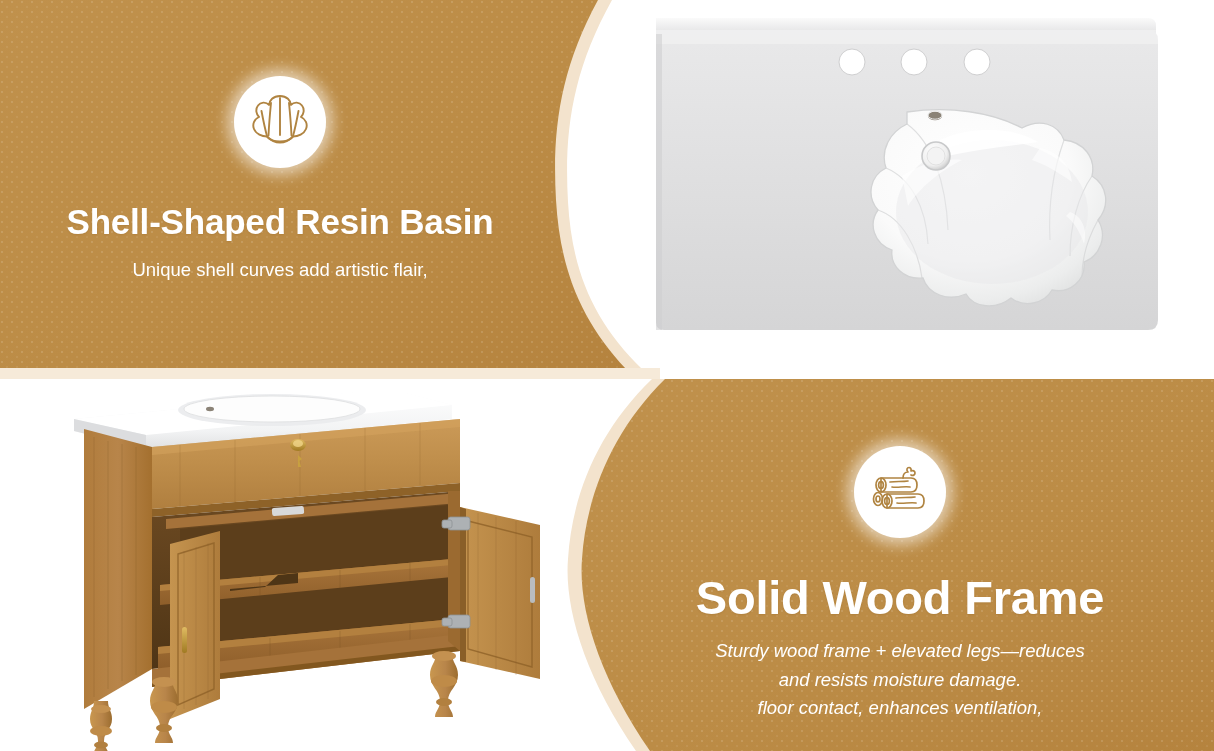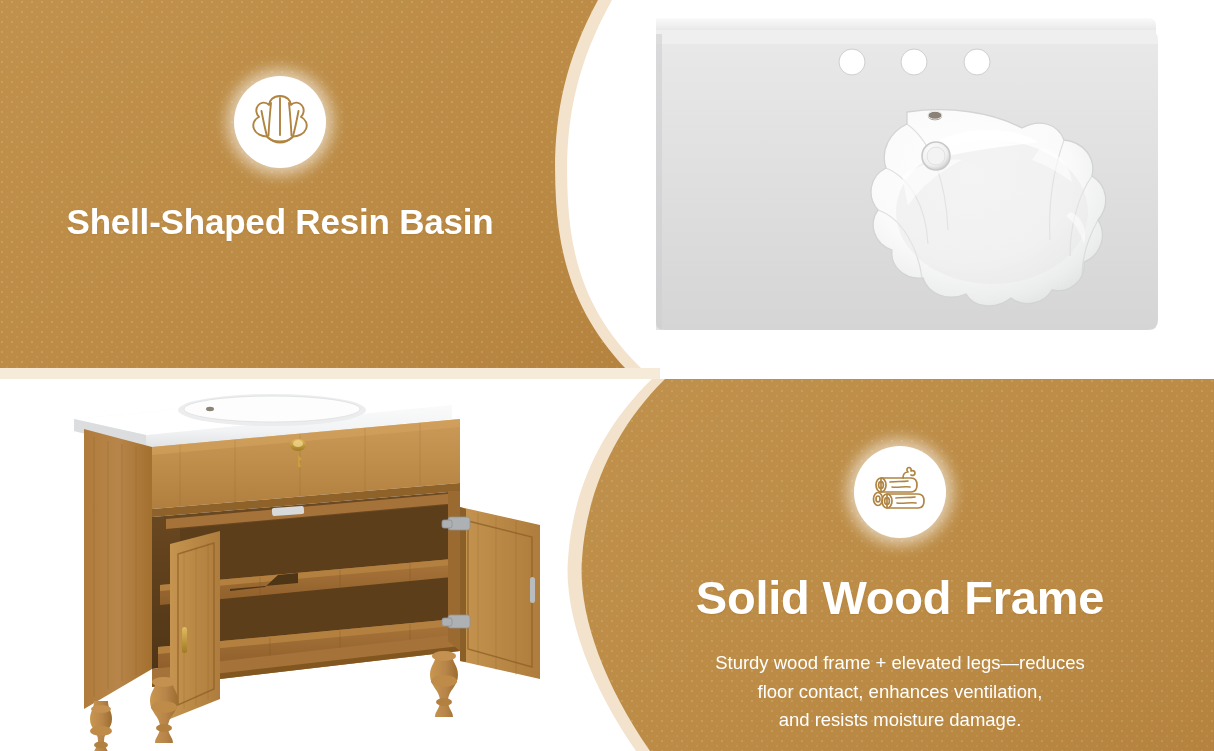--- a/index.html
+++ b/index.html
@@ -60,21 +60,21 @@
     font-weight:400;
   }
   .sub div{ white-space:nowrap; }
 
   .block-shell{ left:0; top:76px; width:560px;text-align:center; }
   .block-shell .heading{ margin-top:34px; font-size:35px; }
   .block-shell .sub{ margin-top:14px; }
 
   .block-wood{ left:620px; top:446px; width:560px; }
   .block-wood .heading{ margin-top:32px; font-size:47px; }
-  .block-wood .sub{ margin-top:24px; }
+  .block-wood .sub{ margin-top:12px;font-style:italic; }
 
   
   .photo-sink{ position:absolute; left:640px; top:0px; width:574px; height:369px; }
   .photo-vanity{ position:absolute; left:60px; top:379px; width:520px; height:372px; }
   svg{ overflow:visible; }
 </style>
 </head>
 <body>
 
 <div class="stage">
@@ -396,20 +396,21 @@
           <path d="M22,12 C21,22 20,34 19.5,44.5"></path>
           <path d="M40,12 C41,22 42,34 42.5,44.5"></path>
           <path d="M12.5,20 C14,28 16,38 18,45"></path>
           <path d="M49.5,20 C48,28 46,38 44,45"></path>
           <path d="M18,45.5 C22,49.5 26,51.5 31,51.5 C36,51.5 40,49.5 44,45.5"></path>
         </svg>
       </span>
     </div>
     <div class="heading">Shell-Shaped Resin Basin</div>
     <div class="sub">
+      <div>Unique shell curves add artistic flair,</div>
     </div>
   </div>
 
   <div class="block block-wood">
     <div class="icon-circle">
       <span>
         <svg width="60" height="52" viewBox="0 0 60 52" fill="none" stroke="#b08441" stroke-width="1.7" stroke-linecap="round" stroke-linejoin="round">
 
           <path d="M11,14 L41,14 C45,14 47,17 47,21 C47,25 45,28 41,28 L11,28 Z"></path>
           <ellipse cx="11" cy="21" rx="5" ry="7"></ellipse>
@@ -427,18 +428,18 @@
           <path d="M27,39 C33,40 40,38 46,39"></path>
 
           <ellipse cx="8" cy="35" rx="4.5" ry="6.5"></ellipse>
           <ellipse cx="8" cy="35" rx="2" ry="3"></ellipse>
         </svg>
       </span>
     </div>
     <div class="heading">Solid Wood Frame</div>
     <div class="sub">
       <div>Sturdy wood frame + elevated legs—reduces</div>
+      <div>and resists moisture damage.</div>
       <div>floor contact, enhances ventilation,</div>
-      <div>and resists moisture damage.</div>
     </div>
   </div>
 
 </div>
 
 </body></html>

